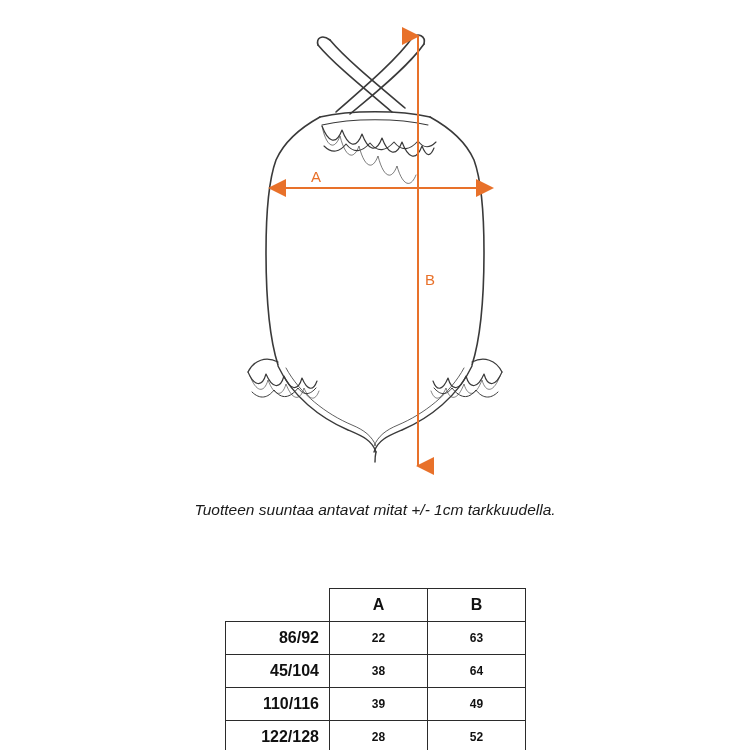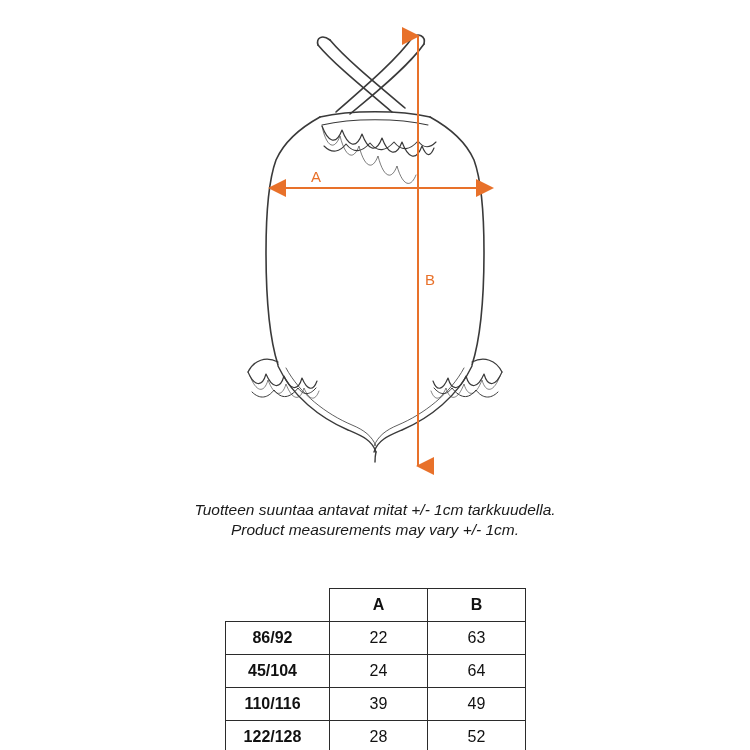--- a/index.html
+++ b/index.html
@@ -93,26 +93,27 @@
     border-left: none;
     border-top: none;
     border-bottom: none;
   }
   table#size-table th.hdr {
     font-weight: bold;
     font-size: 16px;
   }
   table#size-table td.size-cell {
     font-weight: bold;
+    text-align: right;
     padding-right: 10px;
     font-size: 16px;
   }
   table#size-table td.val-cell {
-    font-weight: normal;
-    font-size: 16px;
+    font-weight: bold;
+    font-size: 12px;
   }
 </style>
 </head>
 <body>
 
 <div id="page">
 
   <div id="diagram-area">
 
     <svg id="garment-svg" width="750" height="495" viewBox="0 0 750 495">
@@ -204,21 +205,20 @@
         <line x1="418" y1="36" x2="418" y2="466" marker-start="url(#arrowhead-u)" marker-end="url(#arrowhead-d)"></line>
       </g>
     </svg>
 
     <div class="dim-label" id="label-a">A</div>
     <div class="dim-label" id="label-b">B</div>
   </div>
 
   <div id="notes">
     <div class="note-line">Tuotteen suuntaa antavat mitat +/- 1cm tarkkuudella.</div>
-    <div class="note-line">Product measurements may vary +/- 1cm.</div>
   </div>
 
   <div id="size-table-wrap">
     <table id="size-table">
       <colgroup>
         <col class="c1">
           <col class="c2">
           <col class="c3">
       </colgroup>
       <thead>
@@ -229,21 +229,21 @@
         </tr>
       </thead>
       <tbody>
         <tr>
           <td class="size-cell">86/92</td>
           <td class="val-cell">22</td>
           <td class="val-cell">63</td>
         </tr>
         <tr>
           <td class="size-cell">45/104</td>
-          <td class="val-cell">24</td>
+          <td class="val-cell">38</td>
           <td class="val-cell">64</td>
         </tr>
         <tr>
           <td class="size-cell">110/116</td>
           <td class="val-cell">39</td>
           <td class="val-cell">49</td>
         </tr>
         <tr>
           <td class="size-cell">122/128</td>
           <td class="val-cell">28</td>

